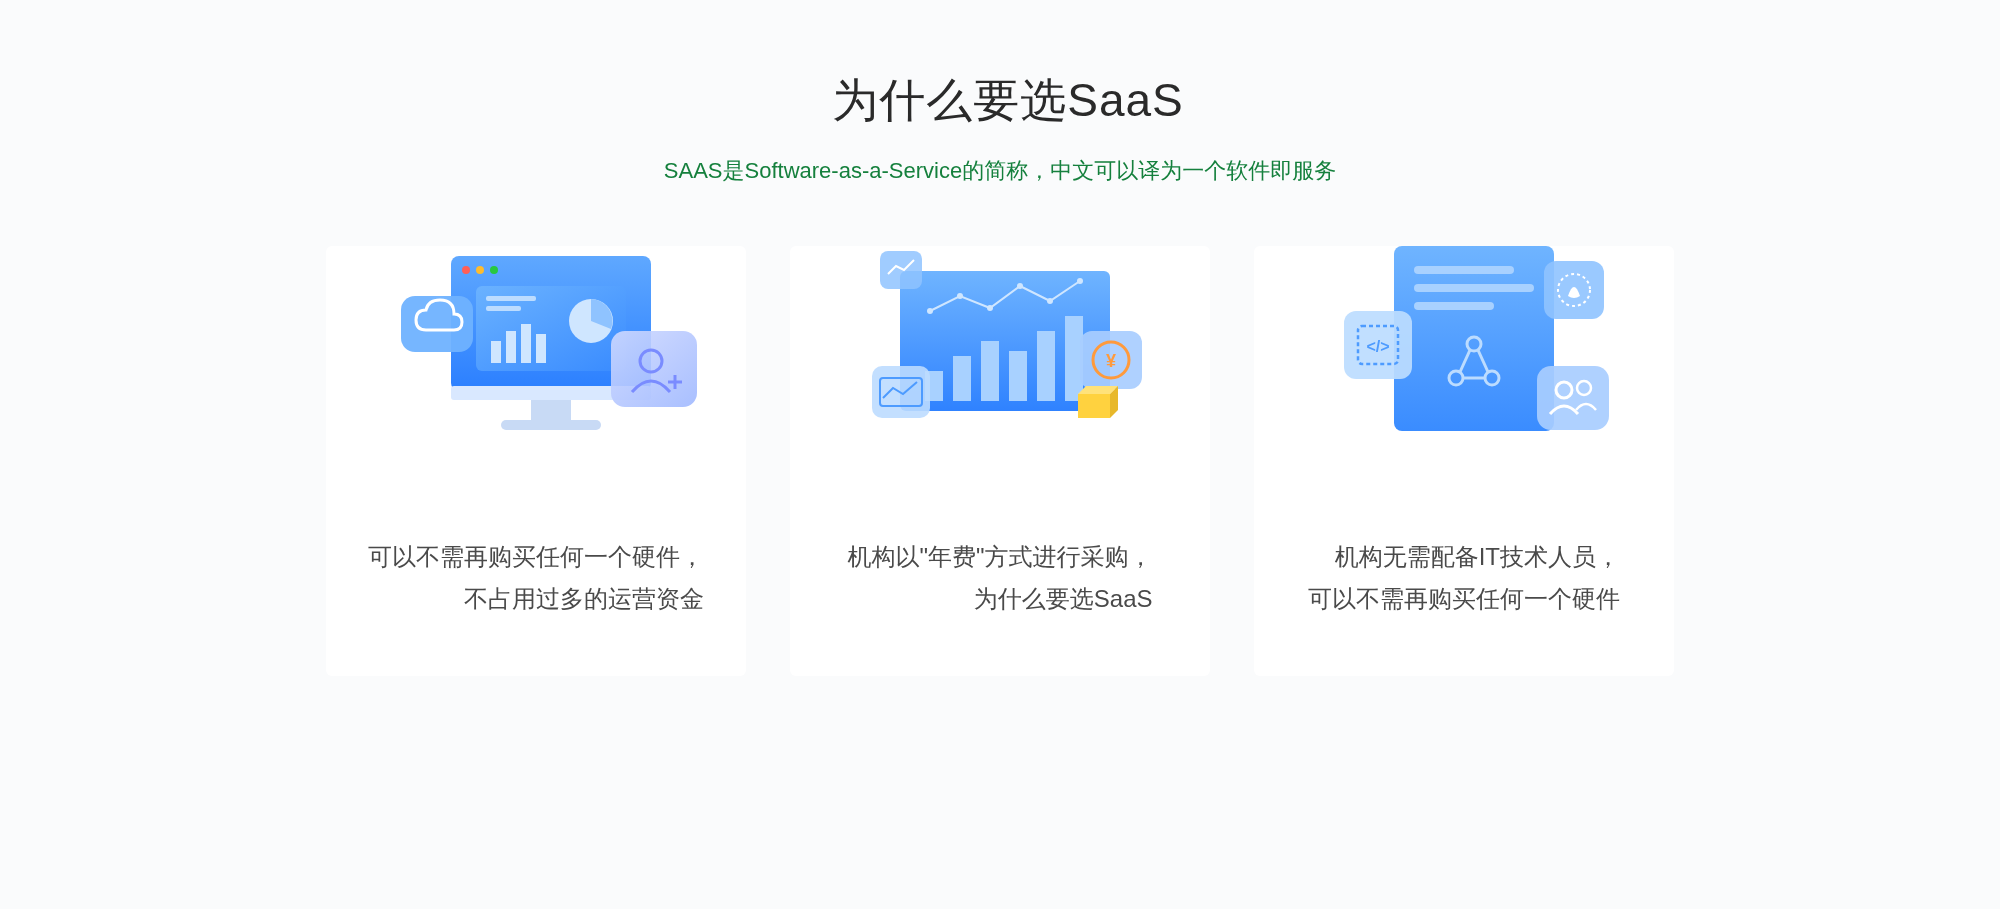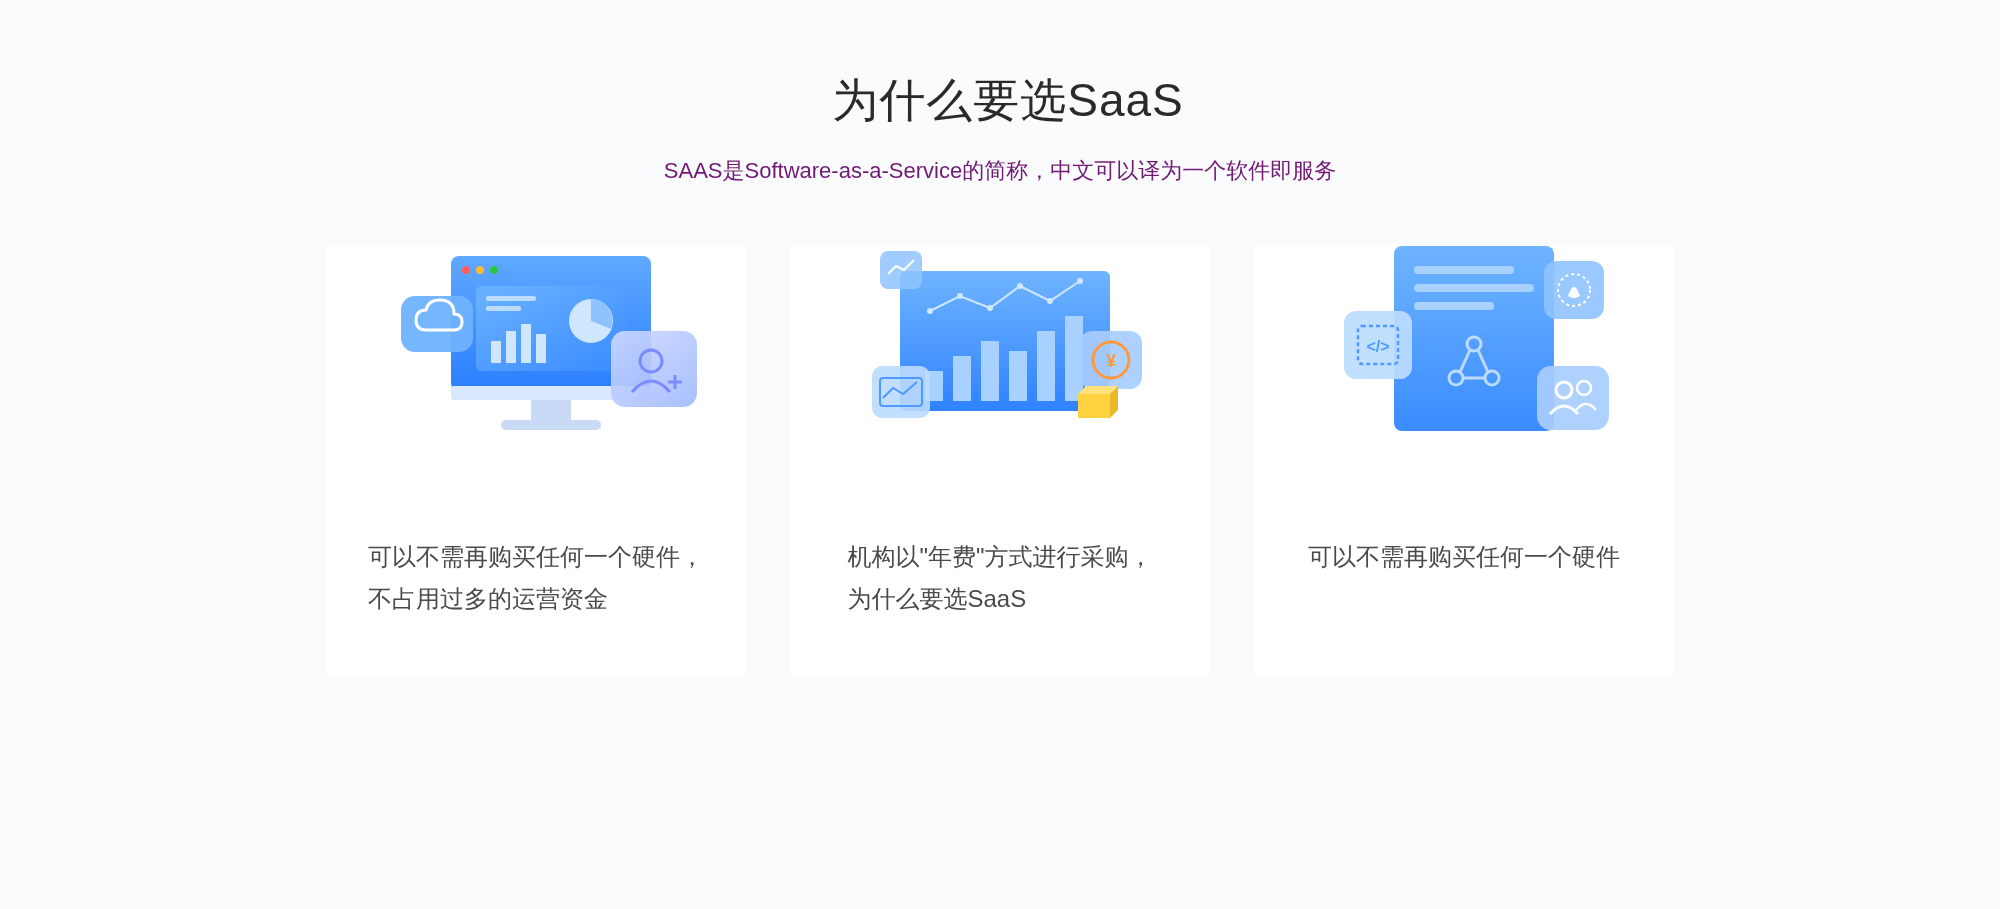--- a/index.html
+++ b/index.html
@@ -14,21 +14,21 @@
   .title {
     font-size: 46px;
     color: #2a2a2a;
     font-weight: 400;
     letter-spacing: 1px;
     margin-bottom: 24px;
     padding-left: 16px;
   }
   .subtitle {
     font-size: 22px;
-    color: #701a75;
+    color: #15803d;
     font-weight: 400;
   }
   .cards {
     display: flex;
     justify-content: center;
     gap: 44px;
     padding: 0 120px;
   }
   .card {
     background: #ffffff;
@@ -43,21 +43,21 @@
   .illustration {
     width: 100%;
     height: 260px;
     display: flex;
     align-items: center;
     justify-content: center;
     position: relative;
     margin-top: -30px;
   }
   .card-text {
-    text-align: left;
+    text-align: right;
     padding: 0 40px;
     margin-top: 60px;
   }
   .line {
     font-size: 24px;
     color: #4a4a4a;
     line-height: 1.75;
   }
 </style>
 </head>
@@ -204,17 +204,18 @@
         <path d="M284 80 q6 -18 12 0 q-6 4 -12 0 Z" fill="#fff"></path>
 
         <rect x="253" y="150" width="72" height="64" rx="14" fill="#a8cdff" opacity="0.92"></rect>
         <circle cx="280" cy="174" r="8" fill="none" stroke="#fff" stroke-width="3"></circle>
         <path d="M266 198 q14 -16 28 0" fill="none" stroke="#fff" stroke-width="3"></path>
         <circle cx="300" cy="172" r="7" fill="none" stroke="#fff" stroke-width="2.5"></circle>
         <path d="M292 194 q10 -12 20 0" fill="none" stroke="#fff" stroke-width="2.5"></path>
       </svg>
     </div>
     <div class="card-text">
+      <div class="line">机构无需配备IT技术人员，</div>
       <div class="line">可以不需再购买任何一个硬件</div>
     </div>
   </div>
 
 </div>
 
 </body></html>

